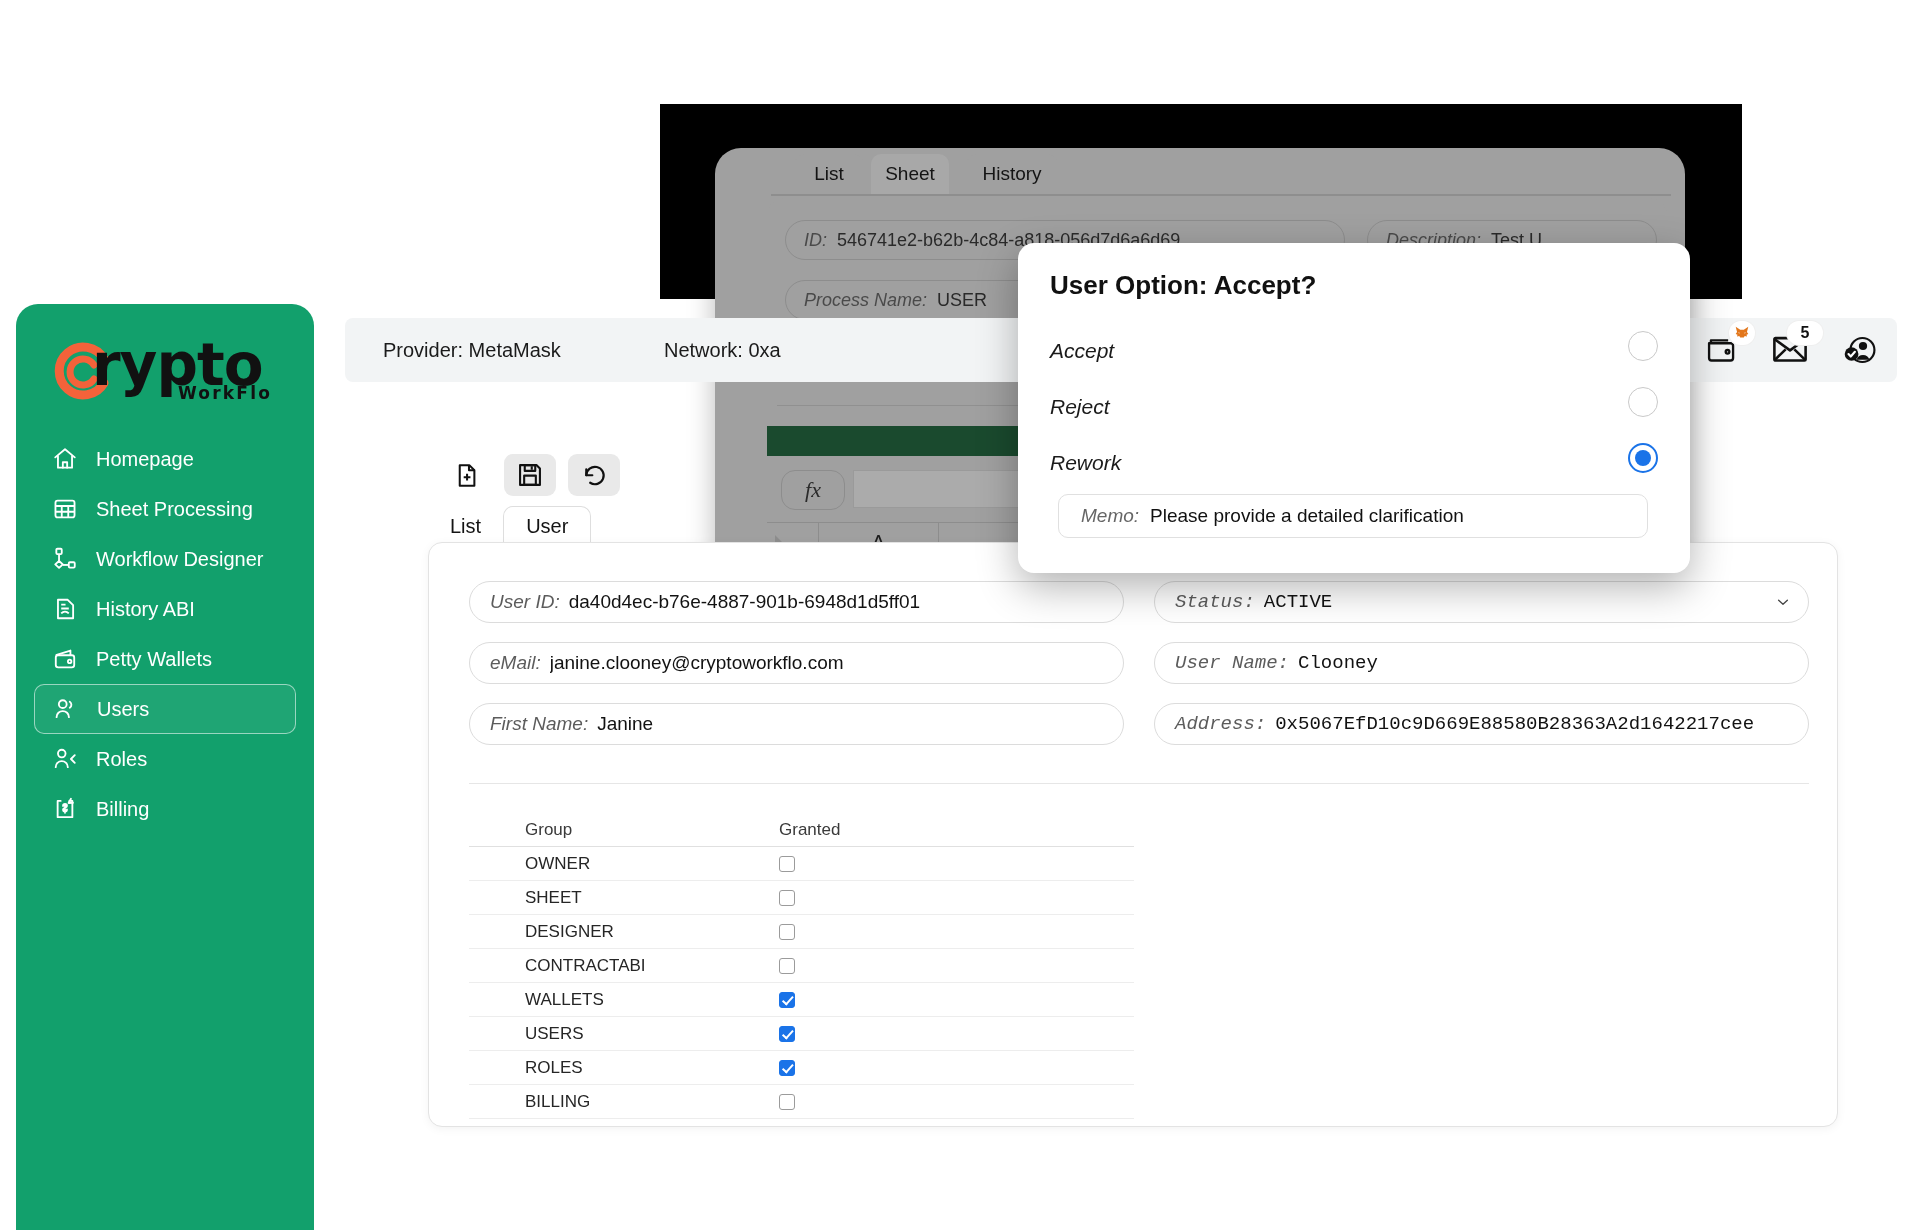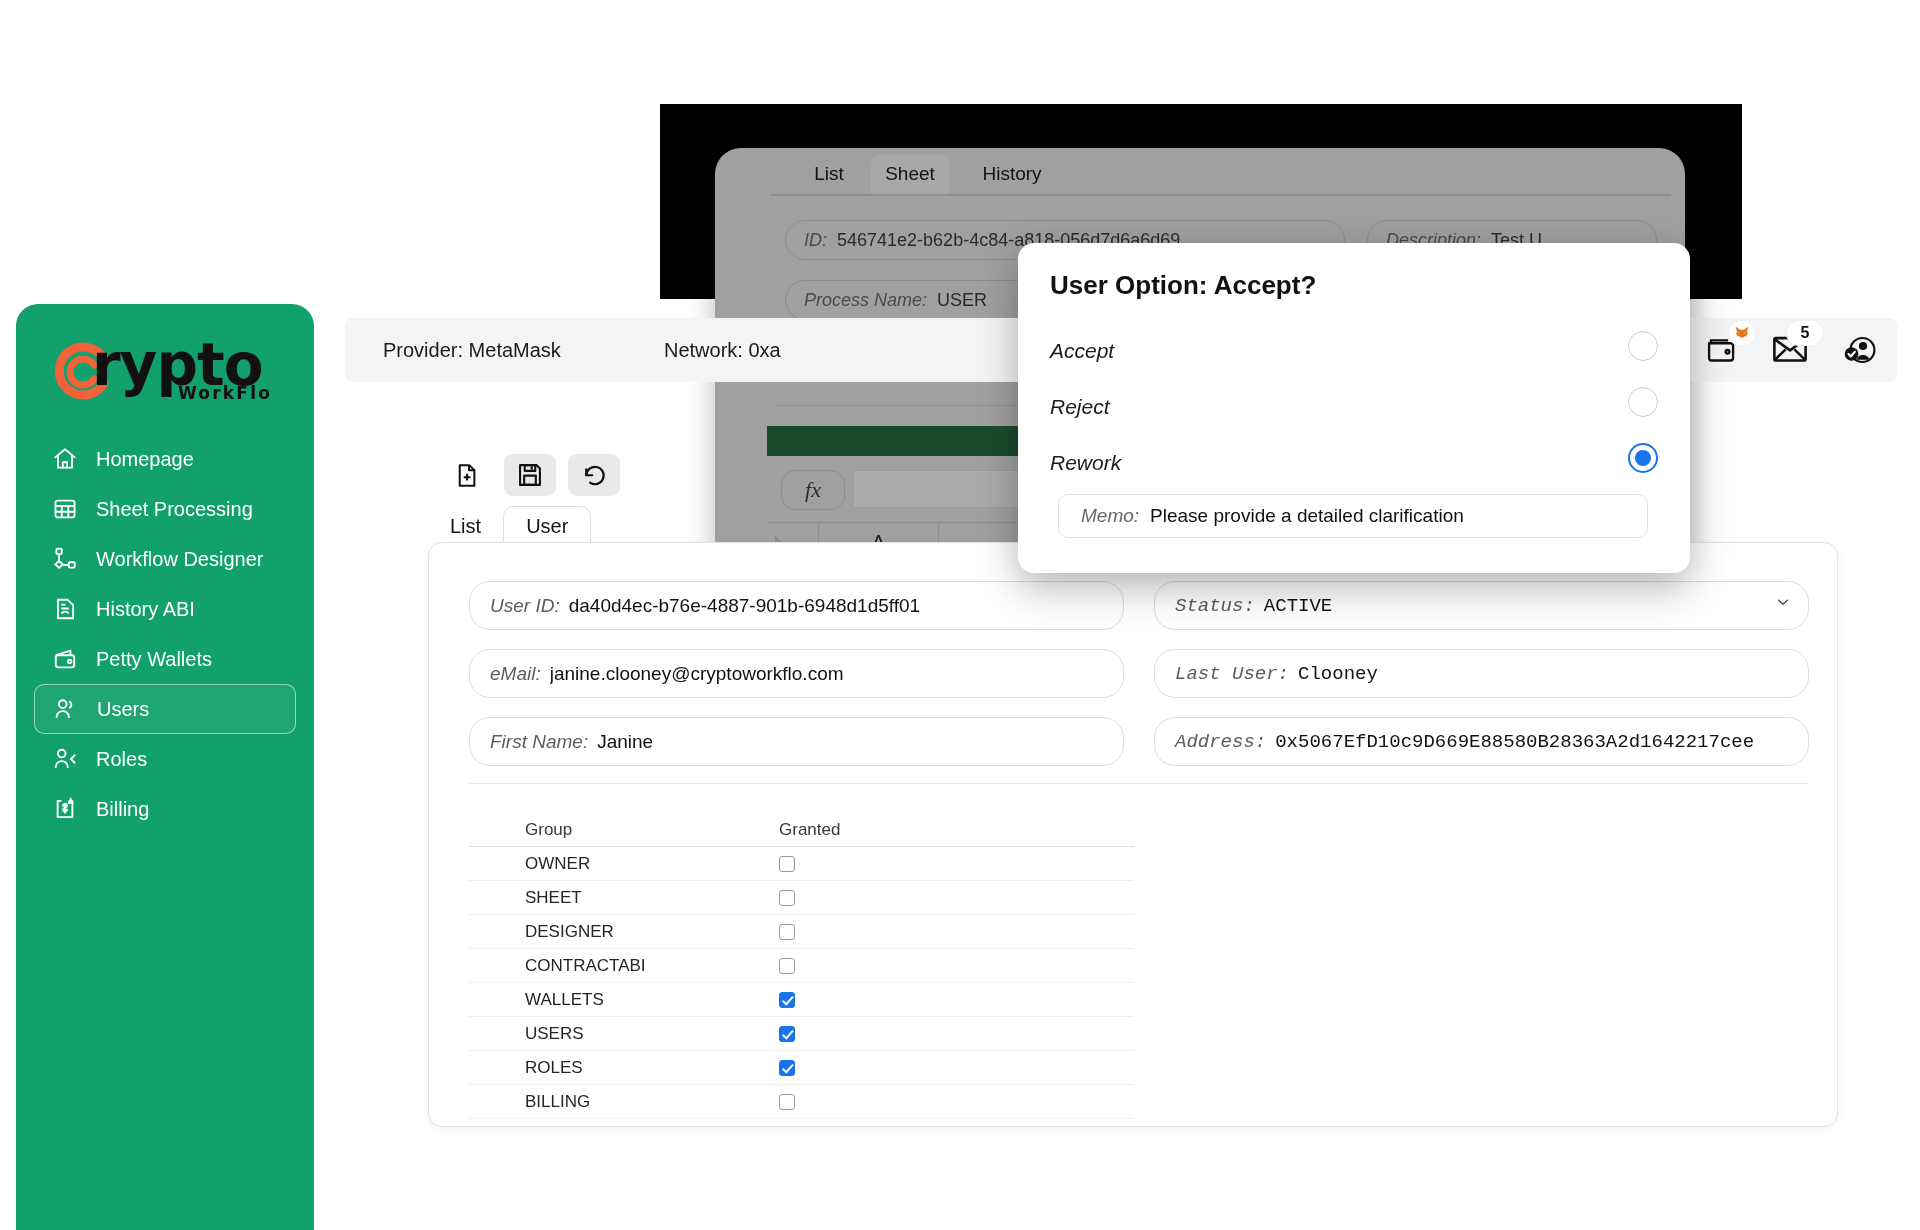--- a/index.html
+++ b/index.html
@@ -132,21 +132,21 @@
   
   .card{
     position:absolute;left:428px;top:542px;width:1410px;height:585px;
     background:#ffffff;border:1px solid #e3e3e3;border-radius:14px;
     box-shadow:0 2px 10px rgba(0,0,0,.05);
     box-sizing:border-box;
   }
   .form-col-l{position:absolute;left:40px;top:38px;width:655px;}
   .form-col-r{position:absolute;left:725px;top:38px;width:655px;font-family:Liberation Mono, monospace;}
   .field{
-    position:relative;height:49px;border:1px solid #dcdcdc;border-radius:21px;
+    position:relative;height:42px;border:1px solid #dcdcdc;border-radius:21px;
     display:flex;align-items:center;padding:0 20px;gap:9px;
     font-size:19px;color:#1b1b1b;background:#fff;box-sizing:border-box;
     margin-bottom:19px;
   }
   .field .lab{font-style:italic;color:#5c5c5c;white-space:nowrap;}
   .field .val{color:#121212;white-space:nowrap;overflow:hidden;}
   .chev{position:absolute;right:18px;top:13px;width:14px;height:14px;}
 
   
   .divider{position:absolute;left:40px;top:240px;width:1340px;height:1px;background:#e6e6e6;}
@@ -412,21 +412,21 @@
 
   <div class="form-col-r">
     <div class="field">
       <span class="lab">Status:</span>
       <span class="val">ACTIVE</span>
       <svg class="chev" viewBox="0 0 16 16" fill="none" stroke="#444" stroke-width="1.5" stroke-linecap="round" stroke-linejoin="round">
         <path d="M3 6l5 4.6L13 6"></path>
       </svg>
     </div>
     <div class="field">
-      <span class="lab">Last User:</span>
+      <span class="lab">User Name:</span>
       <span class="val">Clooney</span>
     </div>
     <div class="field">
       <span class="lab">Address:</span>
       <span class="val">0x5067EfD10c9D669E88580B28363A2d1642217cee</span>
     </div>
   </div>
 
   <div class="divider"></div>
 

